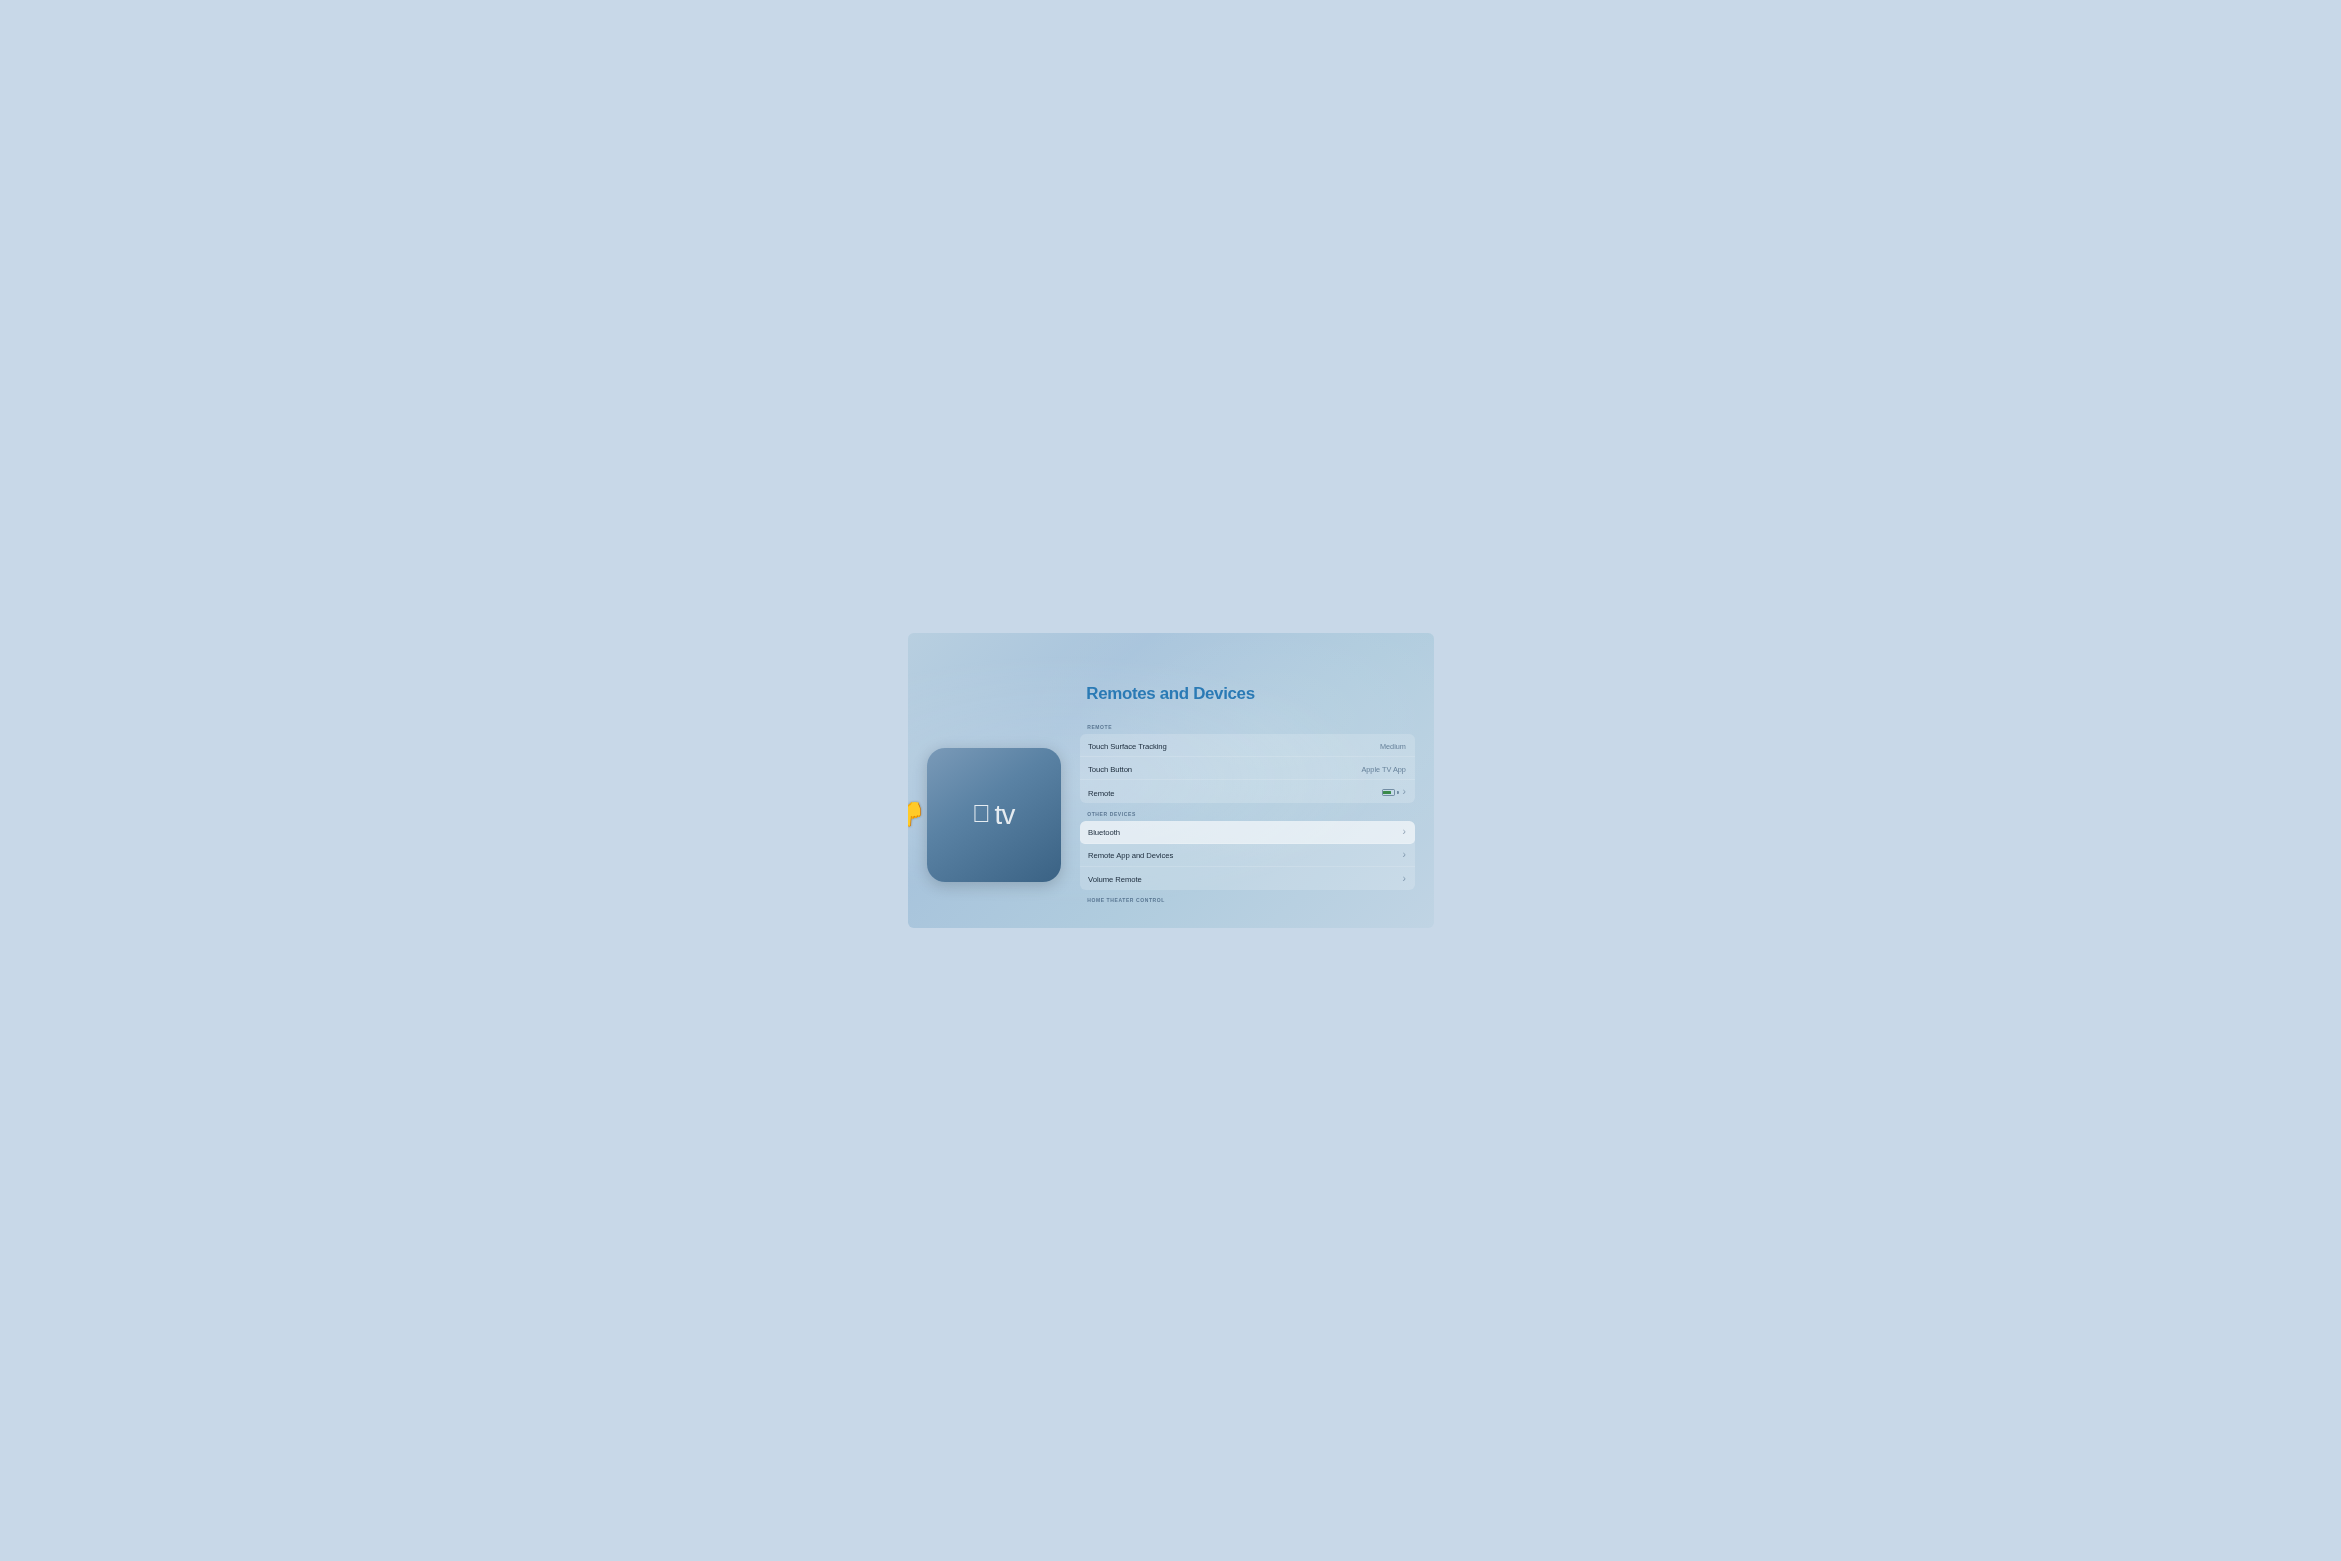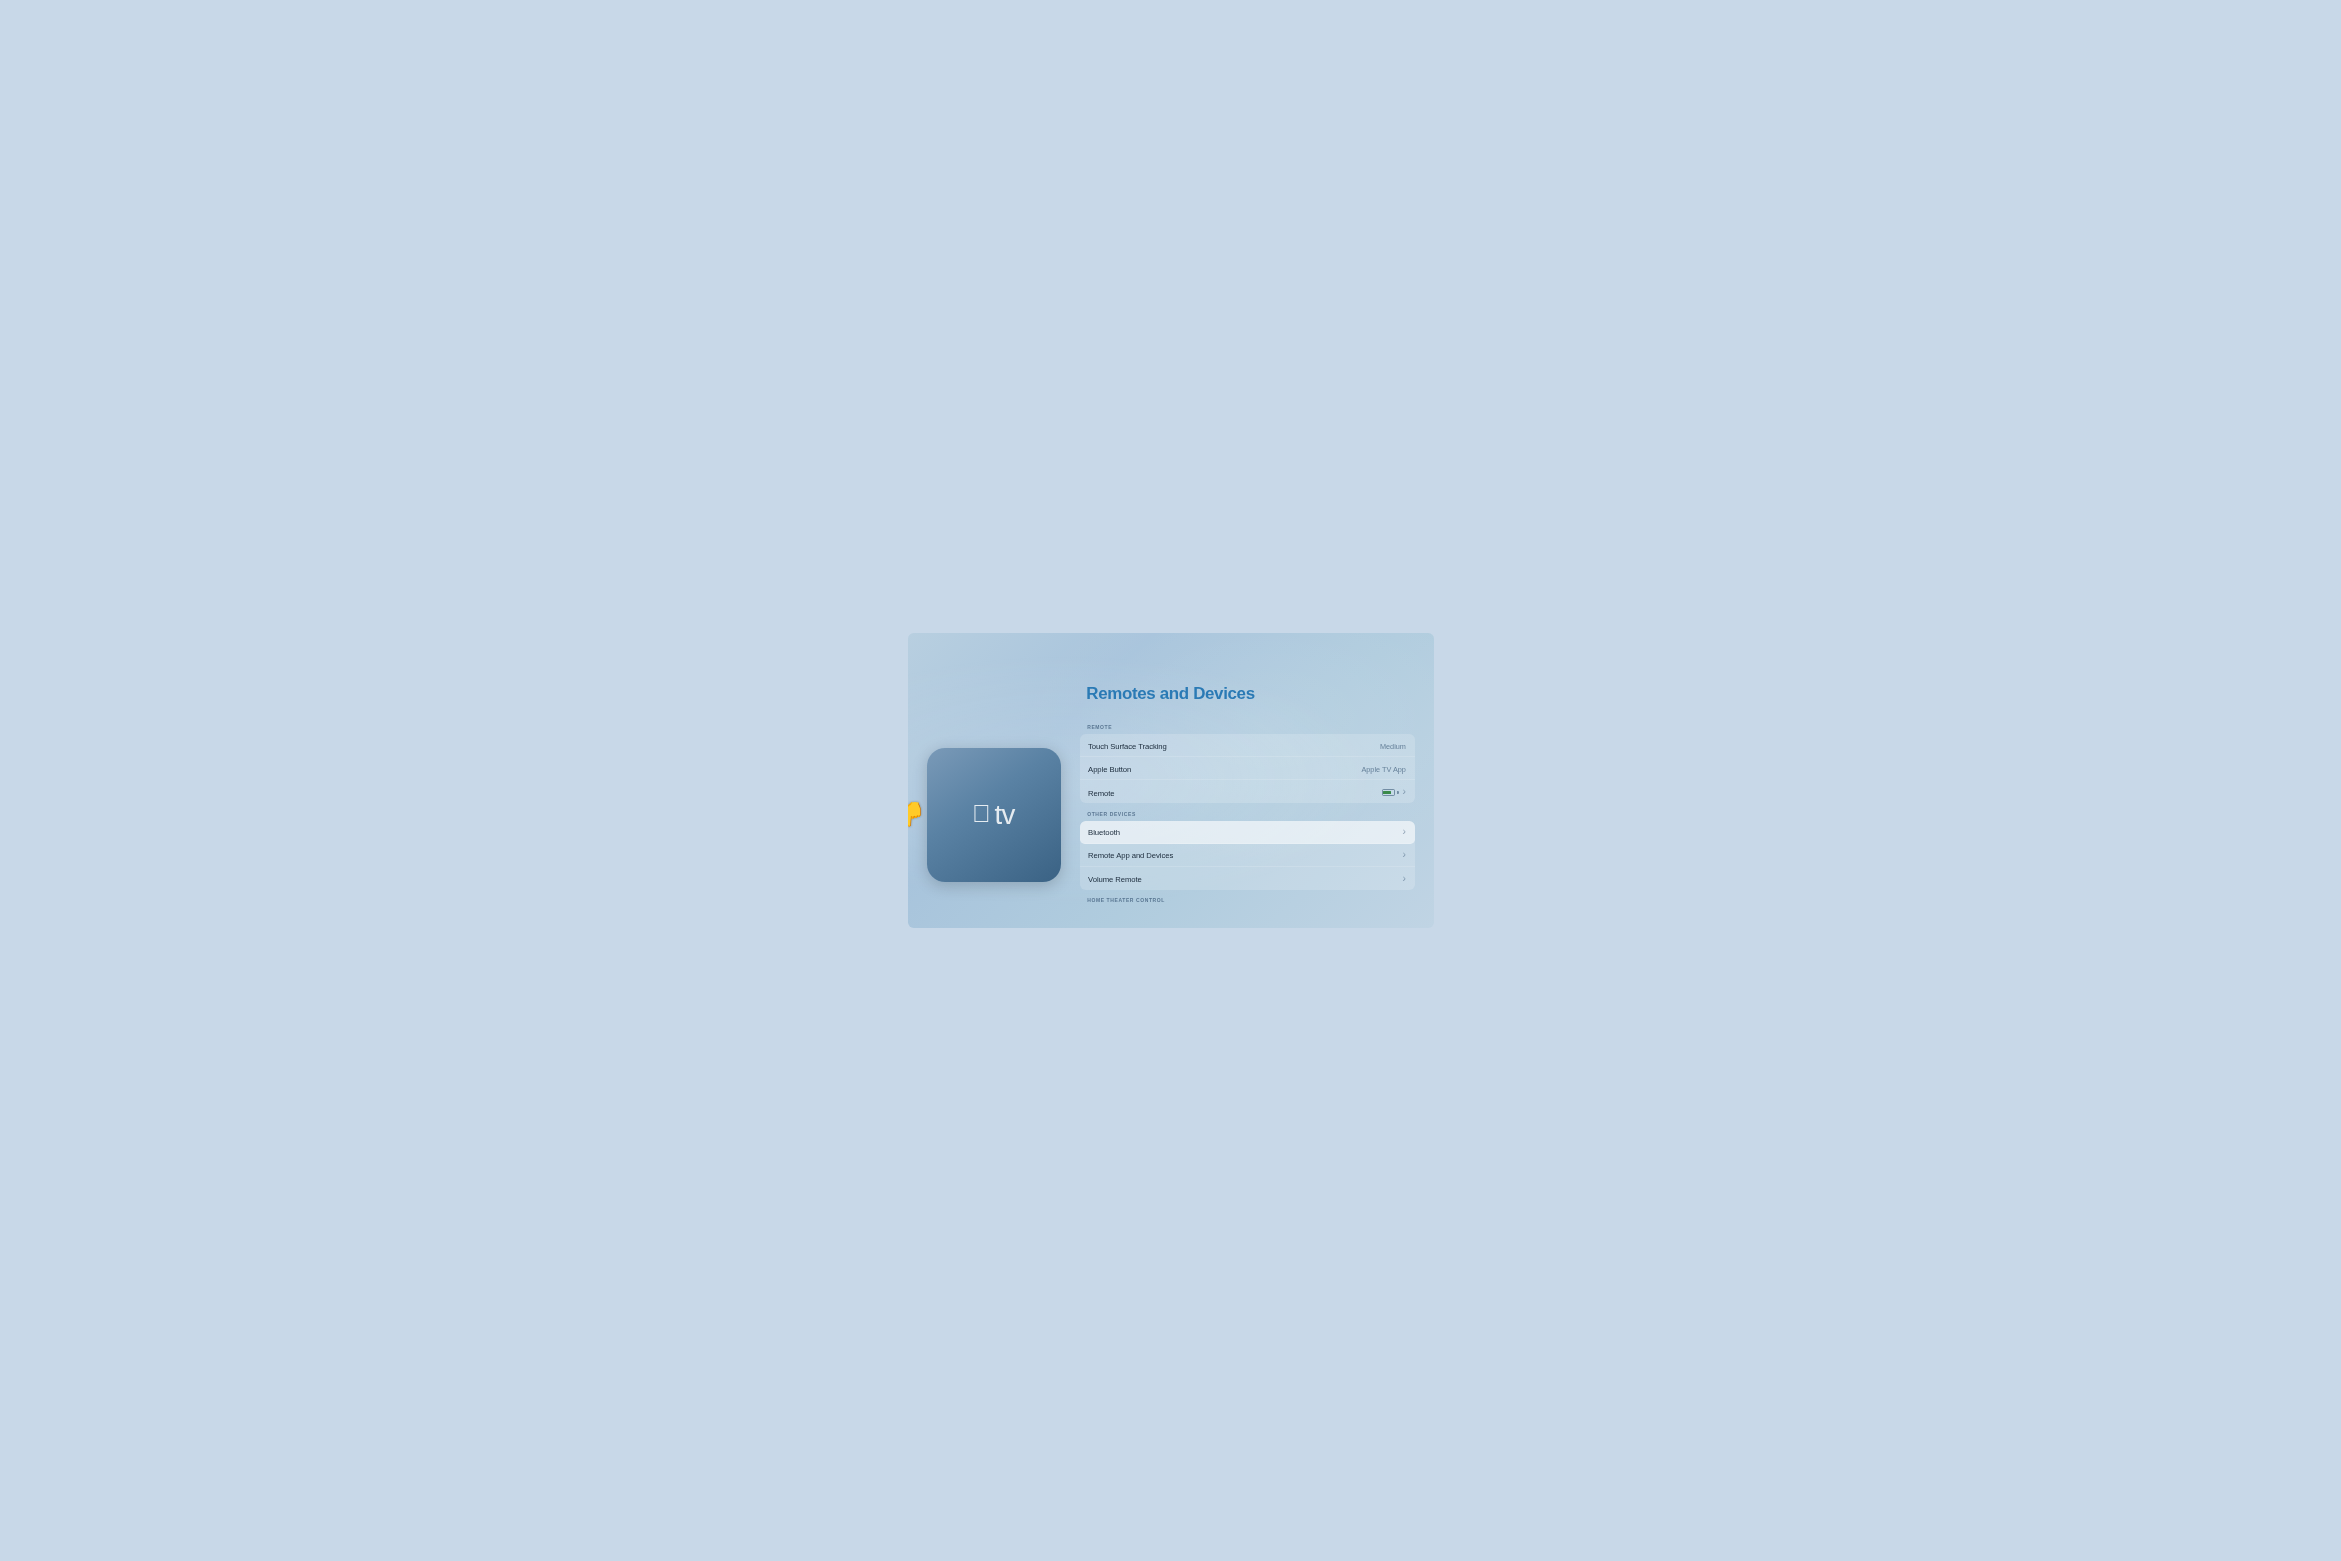--- a/index.html
+++ b/index.html
@@ -232,21 +232,21 @@
 
     <div class="settings-panel">
 
       <div class="section-label">REMOTE</div>
       <div class="settings-group">
         <div class="settings-row">
           <span class="row-label">Touch Surface Tracking</span>
           <span class="row-value">Medium</span>
         </div>
         <div class="settings-row">
-          <span class="row-label">Apple Button</span>
+          <span class="row-label">Touch Button</span>
           <span class="row-value">Apple TV App</span>
         </div>
         <div class="settings-row">
           <span class="row-label">Remote</span>
           <span class="row-value">
             <span class="battery-icon">
               <span class="battery-body">
                 <span class="battery-fill"></span>
               </span>
               <span class="battery-tip"></span>

